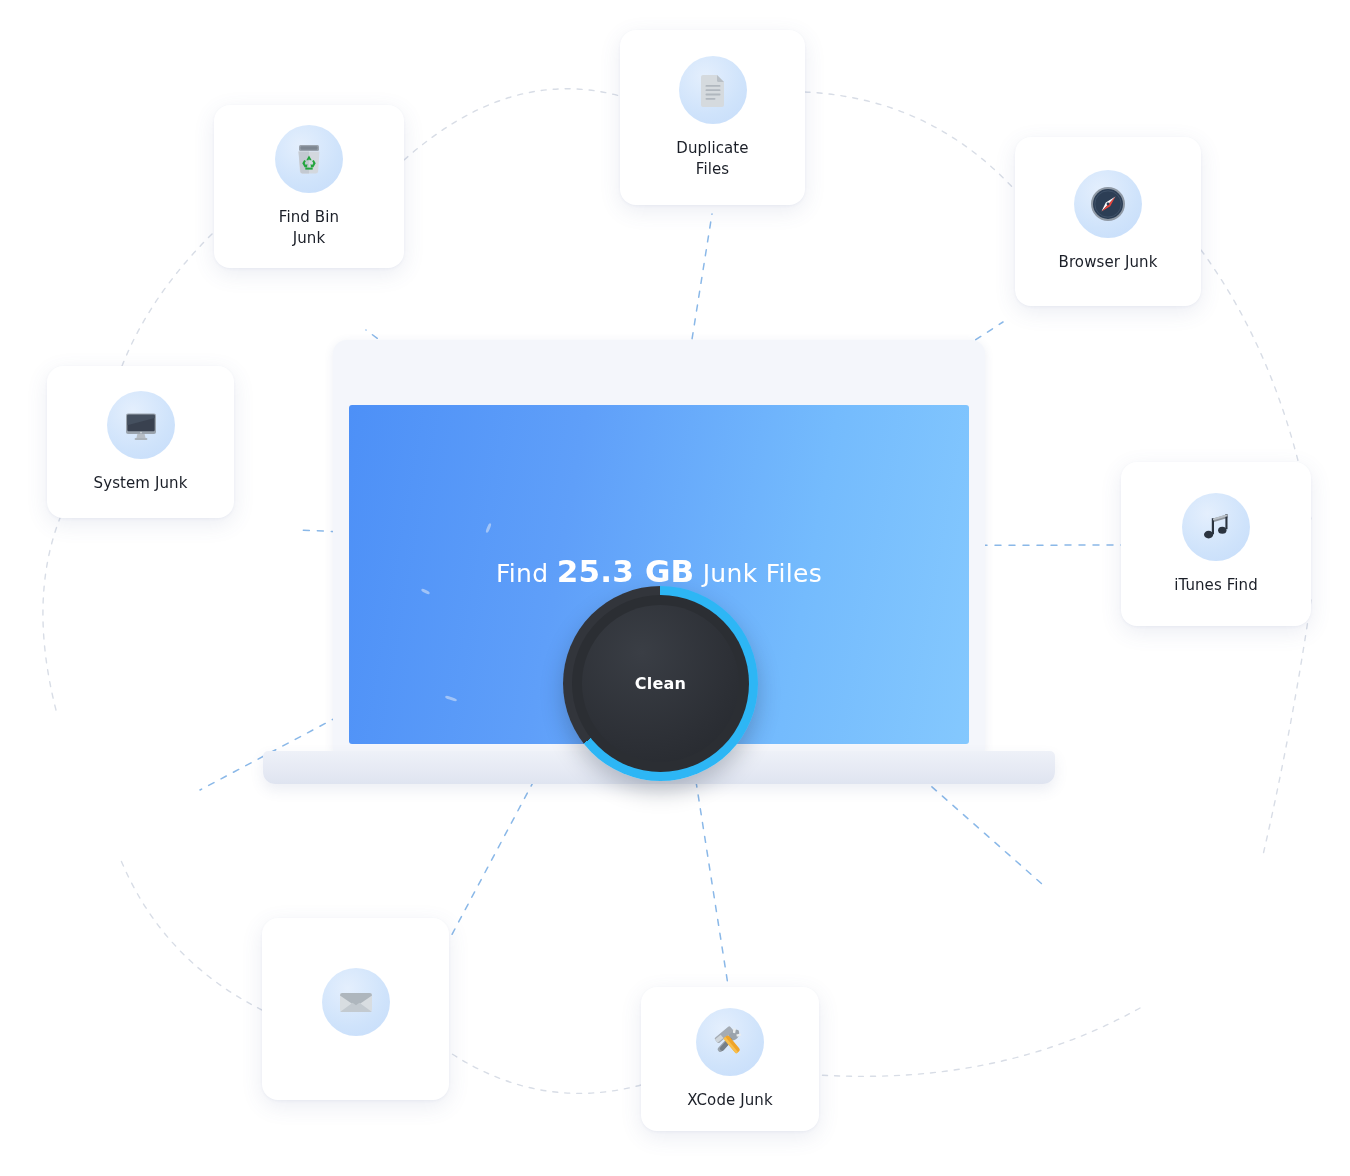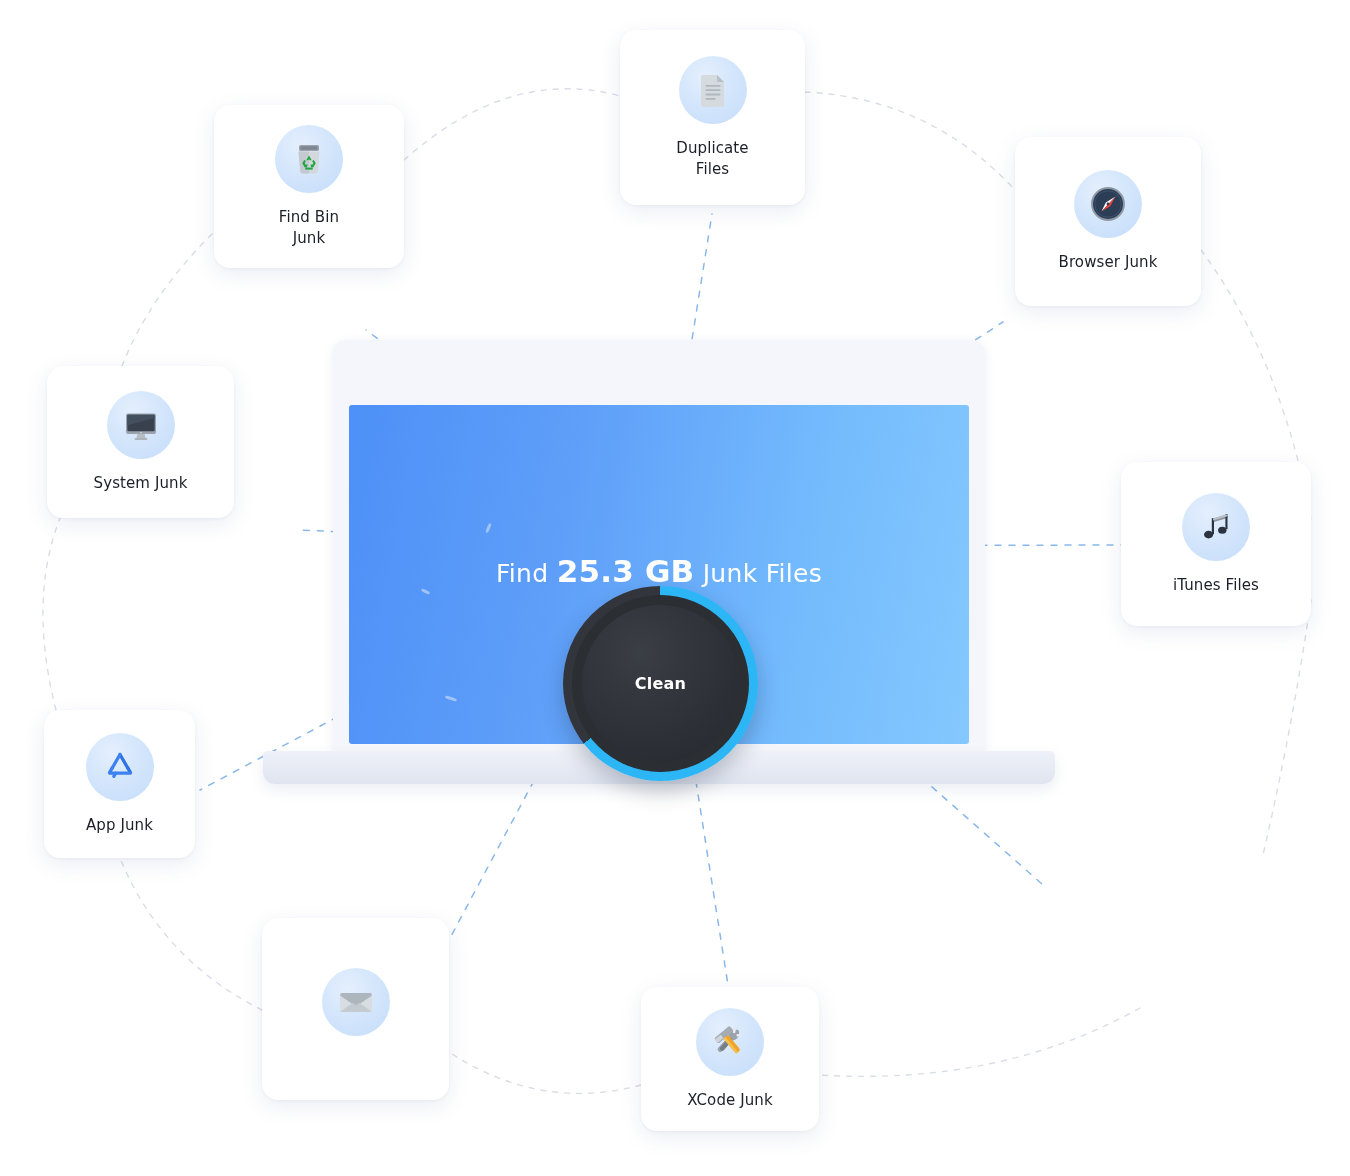--- a/index.html
+++ b/index.html
@@ -249,21 +249,21 @@
     <div class="card-icon">
       <svg width="36" height="36" viewBox="0 0 36 36">
         <path d="M15 9.5l14.5-4.2v3.6L15 13.2z" fill="#8d949c"></path>
         <rect x="13.8" y="9.2" width="2.2" height="16" fill="#2b3440"></rect>
         <rect x="27.4" y="5.2" width="2.1" height="15" fill="#2b3440"></rect>
         <path d="M15 9.5l14.5-4.2v2L15 11.5z" fill="#b9c0c7"></path>
         <ellipse cx="10.6" cy="25.6" rx="4.6" ry="3.8" fill="#2b3440"></ellipse>
         <ellipse cx="24.3" cy="21.2" rx="4.2" ry="3.5" fill="#2b3440"></ellipse>
       </svg>
     </div>
-    <div class="card-label">iTunes Files</div>
+    <div class="card-label">iTunes Find</div>
   </div>
 
 
   <div class="card" style="left:641px;top:987px;width:178px;height:144px;">
     <div class="card-icon">
       <svg width="38" height="38" viewBox="0 0 38 38">
         <g transform="rotate(42 19 19)">
           <path d="M17.4 4.5a7.2 7.2 0 0 0-3.1 11.9l-.2 14.4a2.6 2.6 0 0 0 5.2.05l.2-14.4A7.2 7.2 0 0 0 17.4 4.5z" fill="#9aa3ac"></path>
           <path d="M14.6 5.1l2.3 3.9-2 1.2-2.6-3.6z" fill="#e9edf0"></path>
           <path d="M21.2 5.6l-2.6 3.6 2 1.2 2.4-3.9z" fill="#e9edf0"></path>
@@ -283,33 +283,20 @@
   <div class="card" style="left:262px;top:918px;width:187px;height:182px;">
     <div class="card-icon">
       <svg width="38" height="38" viewBox="0 0 38 38">
         <rect x="3" y="10" width="32" height="19" rx="2.4" fill="#d8dde1"></rect>
         <path d="M3 12.4a2.4 2.4 0 0 1 2.4-2.4h27.2a2.4 2.4 0 0 1 2.4 2.4L19 23.5z" fill="#aeb6bd"></path>
         <path d="M3 29l12.6-9.3L19 22.2l3.4-2.5L35 29z" fill="#c3cad0"></path>
       </svg>
     </div>
   </div>
 
-  <div class="card" style="left:44px;top:710px;width:151px;height:148px;">
-    <div class="card-icon">
-      <svg width="36" height="36" viewBox="0 0 36 36">
-        <path d="M18 5.5l7.6 13.2" stroke="#2f72e8" stroke-width="3.3" stroke-linecap="round" fill="none"></path>
-        <path d="M18 5.5l-7.6 13.2" stroke="#3d82f0" stroke-width="3.3" stroke-linecap="round" fill="none"></path>
-        <path d="M10.4 18.7l-2.9 5" stroke="#3d82f0" stroke-width="3.3" stroke-linecap="round" fill="none"></path>
-        <path d="M25.6 18.7l2.9 5" stroke="#2f72e8" stroke-width="3.3" stroke-linecap="round" fill="none"></path>
-        <path d="M8.2 24.2h19.6" stroke="#3d82f0" stroke-width="3.3" stroke-linecap="round" fill="none"></path>
-        <path d="M13.6 24.2l-1.8 3.1" stroke="#3d82f0" stroke-width="3.3" stroke-linecap="round" fill="none"></path>
-      </svg>
-    </div>
-    <div class="card-label">App Junk</div>
-  </div>
 
   <div class="card" style="left:47px;top:366px;width:187px;height:152px;">
     <div class="card-icon">
       <svg width="38" height="38" viewBox="0 0 38 38">
         <rect x="4" y="7.5" width="30" height="20.5" rx="2" fill="#9aa3ad"></rect>
         <rect x="5.3" y="8.8" width="27.4" height="16.4" rx="1.2" fill="#39414f"></rect>
         <path d="M5.3 8.8h27.4v3.2L5.3 19.2z" fill="#45505f"></path>
         <circle cx="19" cy="26.6" r=".9" fill="#cfd5da"></circle>
         <path d="M15.4 28h7.2l1.1 4.4h-9.4z" fill="#b6bdc5"></path>
         <rect x="12.6" y="32" width="12.8" height="2.1" rx="1" fill="#aab2ba"></rect>

